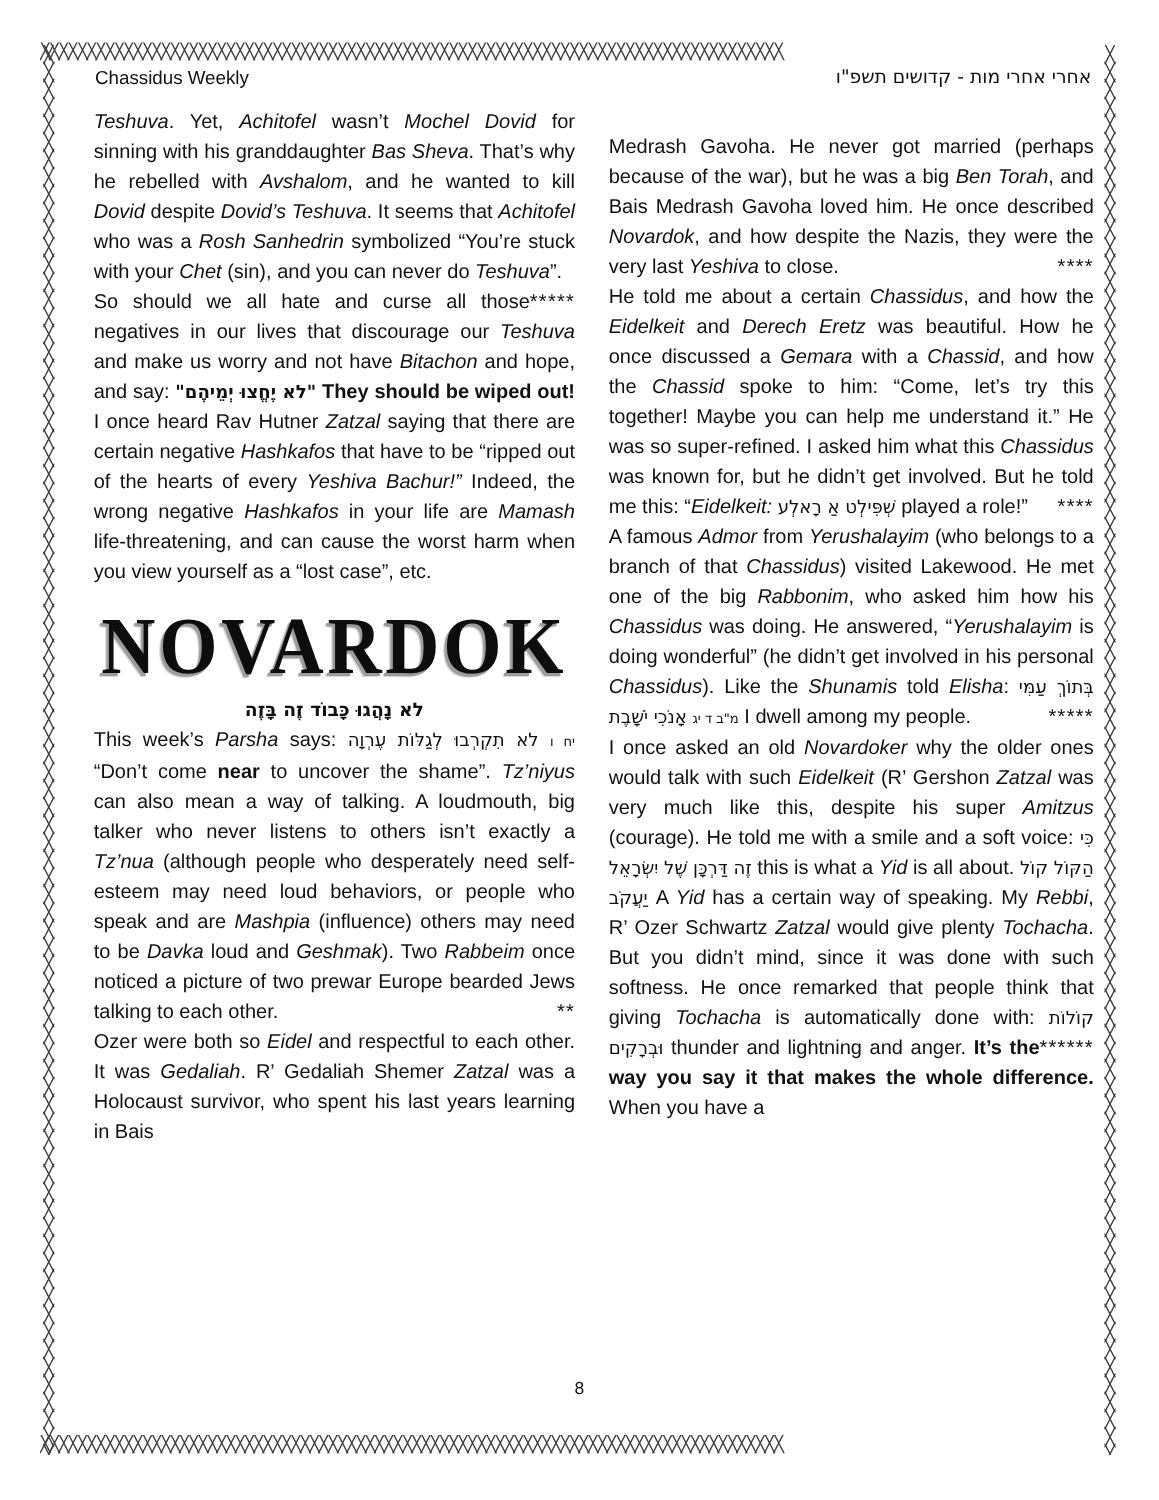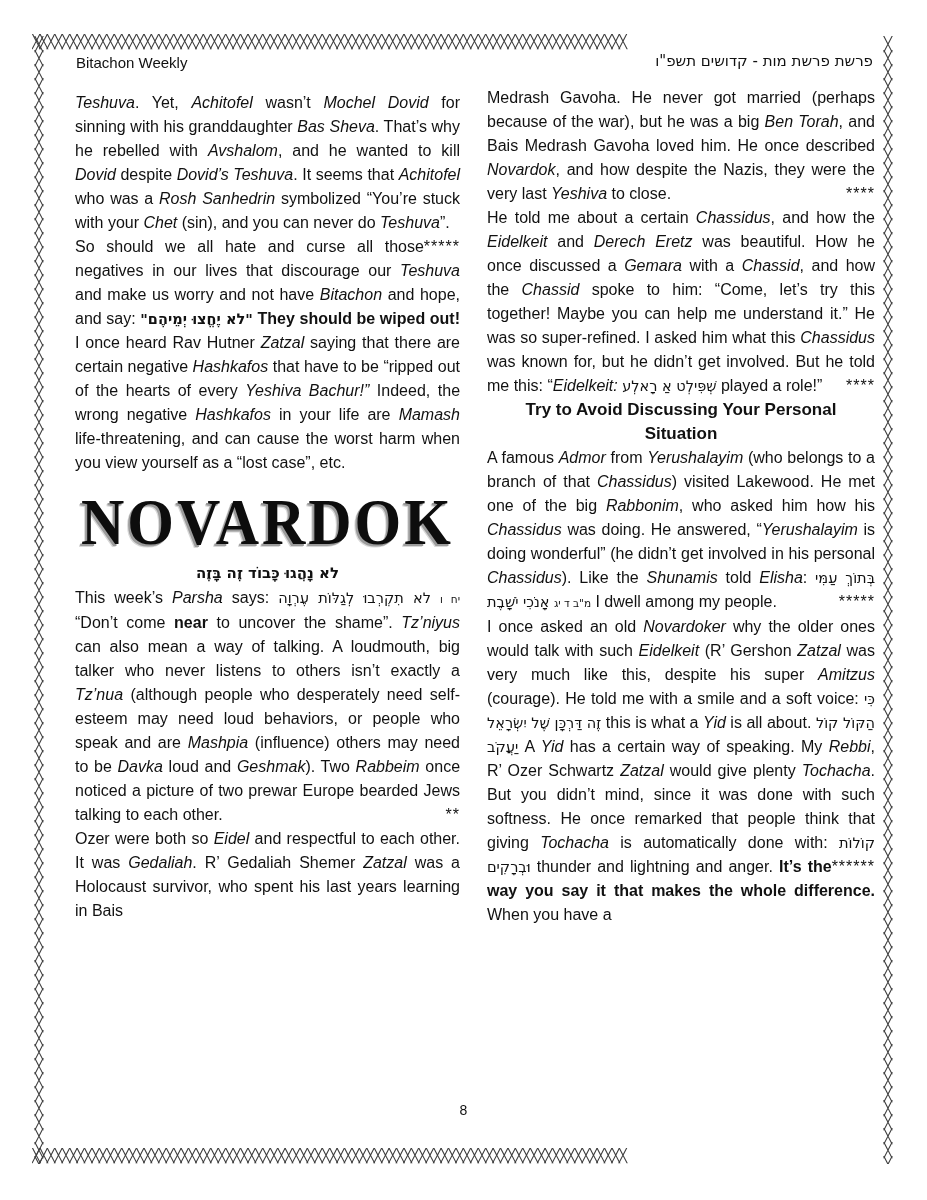--- a/index.html
+++ b/index.html
@@ -42,38 +42,37 @@
 </head>
 <body>
 
 <div class="page">
 
   <div class="border-strip border-h border-top">╳╳╳╳╳╳╳╳╳╳╳╳╳╳╳╳╳╳╳╳╳╳╳╳╳╳╳╳╳╳╳╳╳╳╳╳╳╳╳╳╳╳╳╳╳╳╳╳╳╳╳╳╳╳╳╳╳╳╳╳╳╳╳╳╳╳╳╳╳╳╳╳╳╳╳╳╳╳╳╳</div>
   <div class="border-strip border-h border-bottom">╳╳╳╳╳╳╳╳╳╳╳╳╳╳╳╳╳╳╳╳╳╳╳╳╳╳╳╳╳╳╳╳╳╳╳╳╳╳╳╳╳╳╳╳╳╳╳╳╳╳╳╳╳╳╳╳╳╳╳╳╳╳╳╳╳╳╳╳╳╳╳╳╳╳╳╳╳╳╳╳</div>
   <div class="border-strip border-v border-left">╳╳╳╳╳╳╳╳╳╳╳╳╳╳╳╳╳╳╳╳╳╳╳╳╳╳╳╳╳╳╳╳╳╳╳╳╳╳╳╳╳╳╳╳╳╳╳╳╳╳╳╳╳╳╳╳╳╳╳╳╳╳╳╳╳╳╳╳╳╳╳╳╳╳╳╳╳╳╳╳╳╳╳╳╳╳╳╳╳╳</div>
   <div class="border-strip border-v border-right">╳╳╳╳╳╳╳╳╳╳╳╳╳╳╳╳╳╳╳╳╳╳╳╳╳╳╳╳╳╳╳╳╳╳╳╳╳╳╳╳╳╳╳╳╳╳╳╳╳╳╳╳╳╳╳╳╳╳╳╳╳╳╳╳╳╳╳╳╳╳╳╳╳╳╳╳╳╳╳╳╳╳╳╳╳╳╳╳╳╳</div>
 
-  <div class="hdr-left">Bitachon Weekly</div>
-  <div class="hdr-right">פרשת פרשת מות - קדושים תשפ"ו</div>
+  <div class="hdr-left">Chassidus Weekly</div>
+  <div class="hdr-right">אחרי אחרי מות - קדושים תשפ"ו</div>
 
   <div class="cols">
 
     <div class="col col-left">
       <p class="para"><span class="it">Teshuva</span><span>. Yet, </span><span class="it">Achitofel</span><span> wasn’t </span><span class="it">Mochel Dovid</span><span> for sinning with his granddaughter </span><span class="it">Bas Sheva</span><span>. That’s why he rebelled with </span><span class="it">Avshalom</span><span>, and he wanted to kill </span><span class="it">Dovid</span><span> despite </span><span class="it">Dovid’s Teshuva</span><span>. It seems that </span><span class="it">Achitofel</span><span> who was a </span><span class="it">Rosh Sanhedrin</span><span> symbolized “You’re stuck with your </span><span class="it">Chet</span><span> (sin), and you can never do </span><span class="it">Teshuva</span><span>”. </span><span class="stars">*****</span></p>
       <p class="para"><span>So should we all hate and curse all those negatives in our lives that discourage our </span><span class="it">Teshuva</span><span> and make us worry and not have </span><span class="it">Bitachon</span><span> and hope, and say: </span><span class="bd he" dir="rtl">"לא יֶחֱצוּ יְמֵיהֶם"</span><span> </span><span class="bd">They should be wiped out!</span><span> I once heard Rav Hutner </span><span class="it">Zatzal</span><span> saying that there are certain negative </span><span class="it">Hashkafos</span><span> that have to be “ripped out of the hearts of every </span><span class="it">Yeshiva Bachur!”</span><span> Indeed, the wrong negative </span><span class="it">Hashkafos</span><span> in your life are </span><span class="it">Mamash</span><span> life-threatening, and can cause the worst harm when you view yourself as a “lost case”, etc.</span></p>
       <div class="novardok">NOVARDOK</div>
       <div class="heb-subtitle">לא נָהֲגוּ כָּבוֹד זֶה בָּזֶה</div>
       <p class="para"><span>This week’s </span><span class="it">Parsha</span><span> says: </span><span class="he" dir="rtl">לא תִקְרְבוּ לְגַלּוֹת עֶרְוָה</span><span> </span><span class="sm he" dir="rtl">יח ו</span><span> “Don’t come </span><span class="bd">near</span><span> to uncover the shame”. </span><span class="it">Tz’niyus</span><span> can also mean a way of talking. A loudmouth, big talker who never listens to others isn’t exactly a </span><span class="it">Tz’nua</span><span> (although people who desperately need self-esteem may need loud behaviors, or people who speak and are </span><span class="it">Mashpia</span><span> (influence) others may need to be </span><span class="it">Davka</span><span> loud and </span><span class="it">Geshmak</span><span>). Two </span><span class="it">Rabbeim</span><span> once noticed a picture of two prewar Europe bearded Jews talking to each other. </span><span class="stars">**</span></p>
       <p class="para"><span>Ozer were both so </span><span class="it">Eidel</span><span> and respectful to each other. It was </span><span class="it">Gedaliah</span><span>. R’ Gedaliah Shemer </span><span class="it">Zatzal</span><span> was a Holocaust survivor, who spent his last years learning in Bais</span></p>
     </div>
 
     <div class="col col-right">
       <p class="para"><span>Medrash Gavoha. He never got married (perhaps because of the war), but he was a big </span><span class="it">Ben Torah</span><span>, and Bais Medrash Gavoha loved him. He once described </span><span class="it">Novardok</span><span>, and how despite the Nazis, they were the very last </span><span class="it">Yeshiva</span><span> to close. </span><span class="stars">****</span></p>
       <p class="para"><span>He told me about a certain </span><span class="it">Chassidus</span><span>, and how the </span><span class="it">Eidelkeit</span><span> and </span><span class="it">Derech Eretz</span><span> was beautiful. How he once discussed a </span><span class="it">Gemara</span><span> with a </span><span class="it">Chassid</span><span>, and how the </span><span class="it">Chassid</span><span> spoke to him: “Come, let’s try this together! Maybe you can help me understand it.” He was so super-refined. I asked him what this </span><span class="it">Chassidus</span><span> was known for, but he didn’t get involved. But he told me this: “</span><span class="it">Eidelkeit:</span><span> </span><span class="he" dir="rtl">שְׁפִּילְט אַ רָאלְע</span><span> played a role!” </span><span class="stars">****</span></p>
-      <p class="section-heading">Try to Avoid Discussing Your Personal Situation</p>
       <p class="para"><span>A famous </span><span class="it">Admor</span><span> from </span><span class="it">Yerushalayim</span><span> (who belongs to a branch of that </span><span class="it">Chassidus</span><span>) visited Lakewood. He met one of the big </span><span class="it">Rabbonim</span><span>, who asked him how his </span><span class="it">Chassidus</span><span> was doing. He answered, “</span><span class="it">Yerushalayim</span><span> is doing wonderful” (he didn’t get involved in his personal </span><span class="it">Chassidus</span><span>). Like the </span><span class="it">Shunamis</span><span> told </span><span class="it">Elisha</span><span>: </span><span class="he" dir="rtl">בְּתוֹךְ עַמִּי אָנֹכִי יֹשָׁבֶת</span><span> </span><span class="sm he" dir="rtl">מ"ב ד יג</span><span> I dwell among my people. </span><span class="stars">*****</span></p>
       <p class="para"><span>I once asked an old </span><span class="it">Novardoker</span><span> why the older ones would talk with such </span><span class="it">Eidelkeit</span><span> (R’ Gershon </span><span class="it">Zatzal</span><span> was very much like this, despite his super </span><span class="it">Amitzus</span><span> (courage). He told me with a smile and a soft voice: </span><span class="he" dir="rtl">כִּי זֶה דַּרְכָּן שֶׁל יִשְׂרָאֵל</span><span> this is what a </span><span class="it">Yid</span><span> is all about. </span><span class="he" dir="rtl">הַקּוֹל קוֹל יַעֲקֹב</span><span> A </span><span class="it">Yid</span><span> has a certain way of speaking. My </span><span class="it">Rebbi</span><span>, R’ Ozer Schwartz </span><span class="it">Zatzal</span><span> would give plenty </span><span class="it">Tochacha</span><span>. But you didn’t mind, since it was done with such softness. He once remarked that people think that giving </span><span class="it">Tochacha</span><span> is automatically done with: </span><span class="he" dir="rtl">קוֹלוֹת וּבְרָקִים</span><span> thunder and lightning and anger. </span><span class="stars">******</span><span> </span><span class="bd">It’s the way you say it that makes the whole difference.</span><span> When you have a</span></p>
     </div>
 
   </div>
 
   <div class="page-number">8</div>
 
 </div>
 

